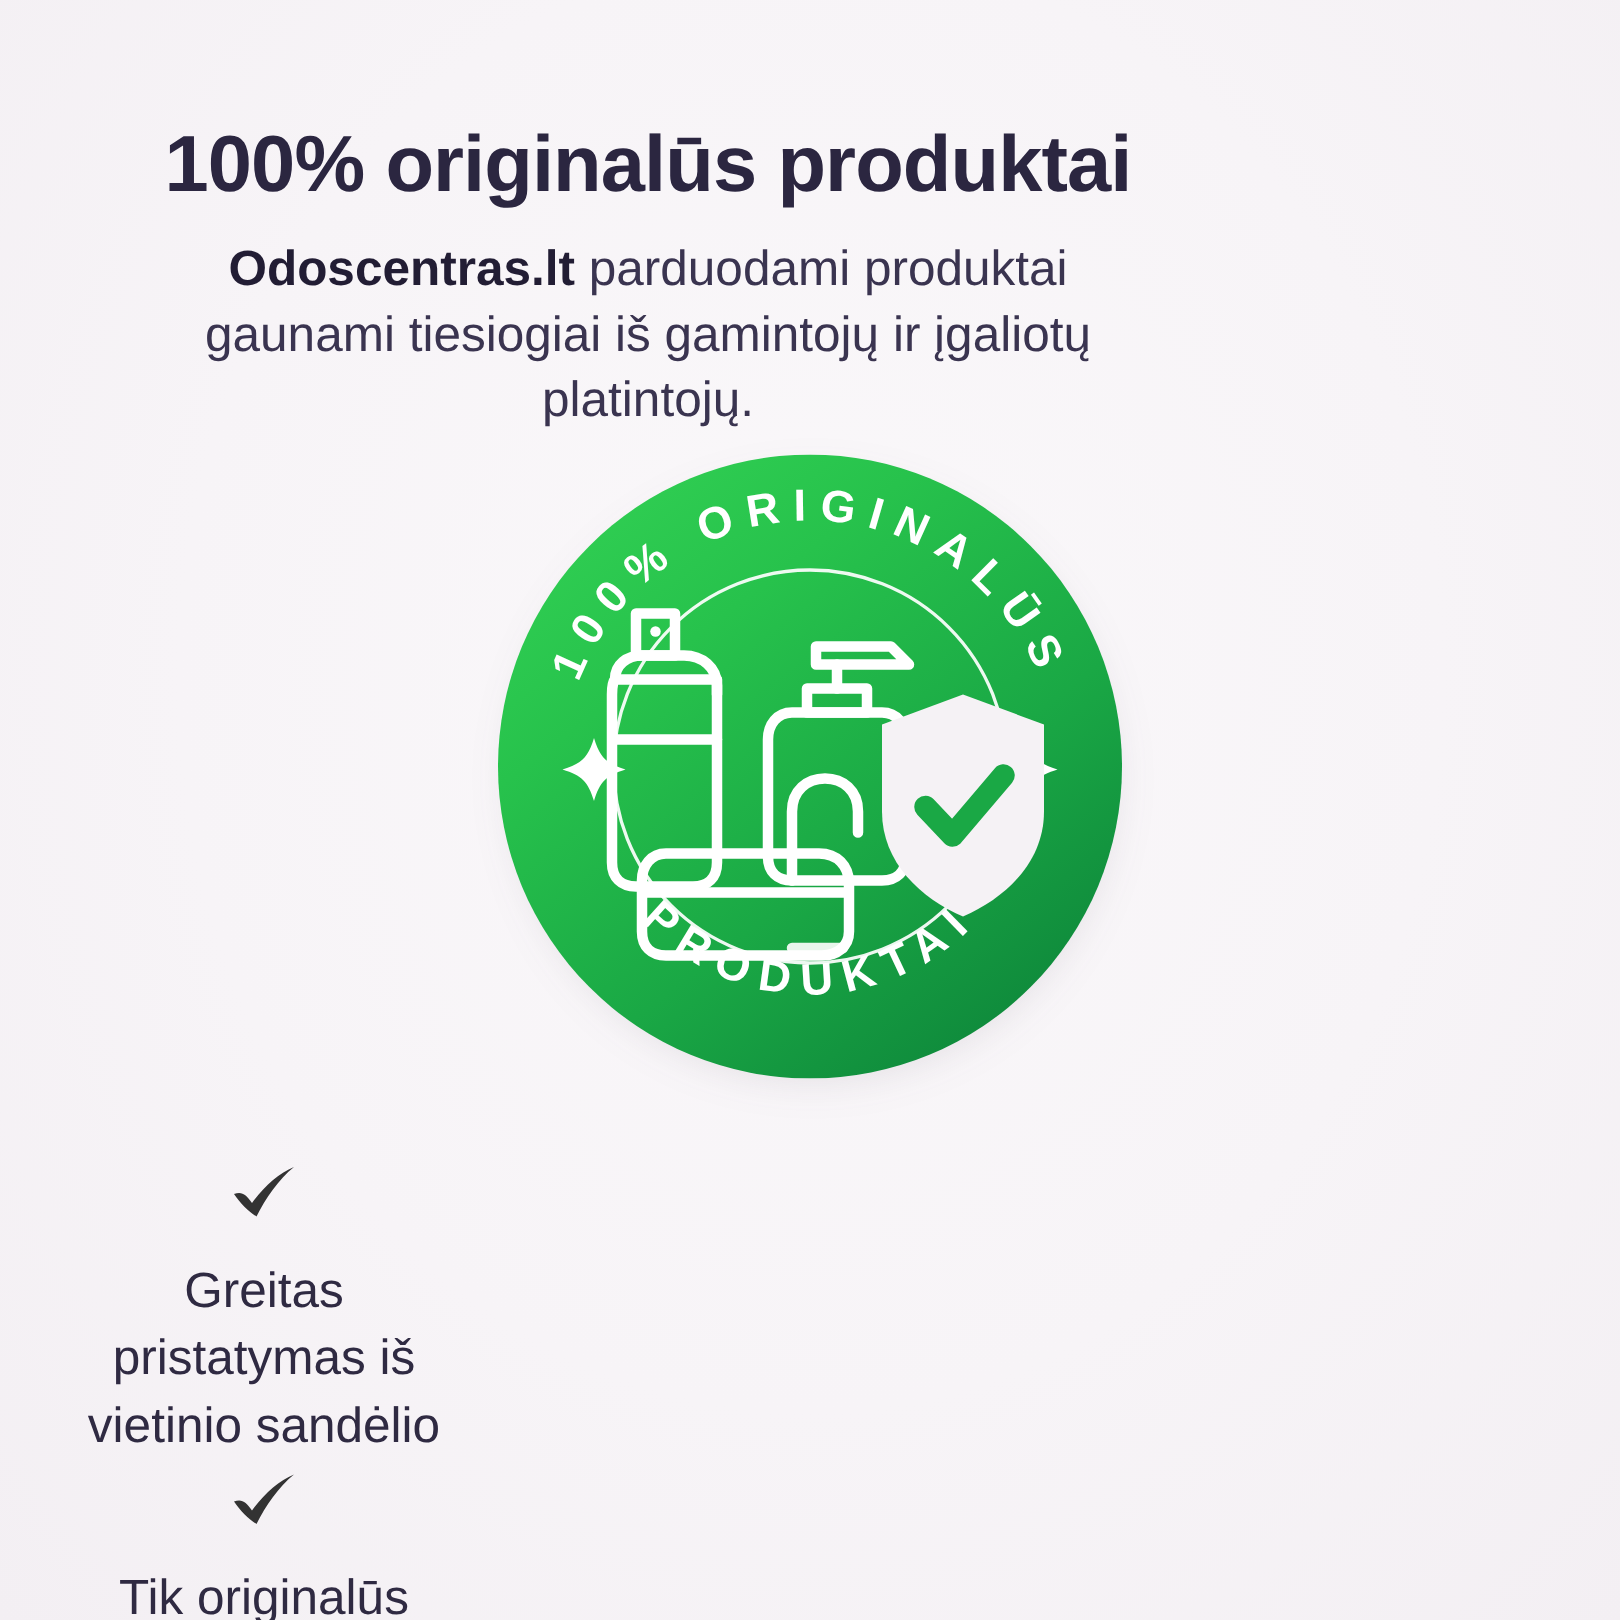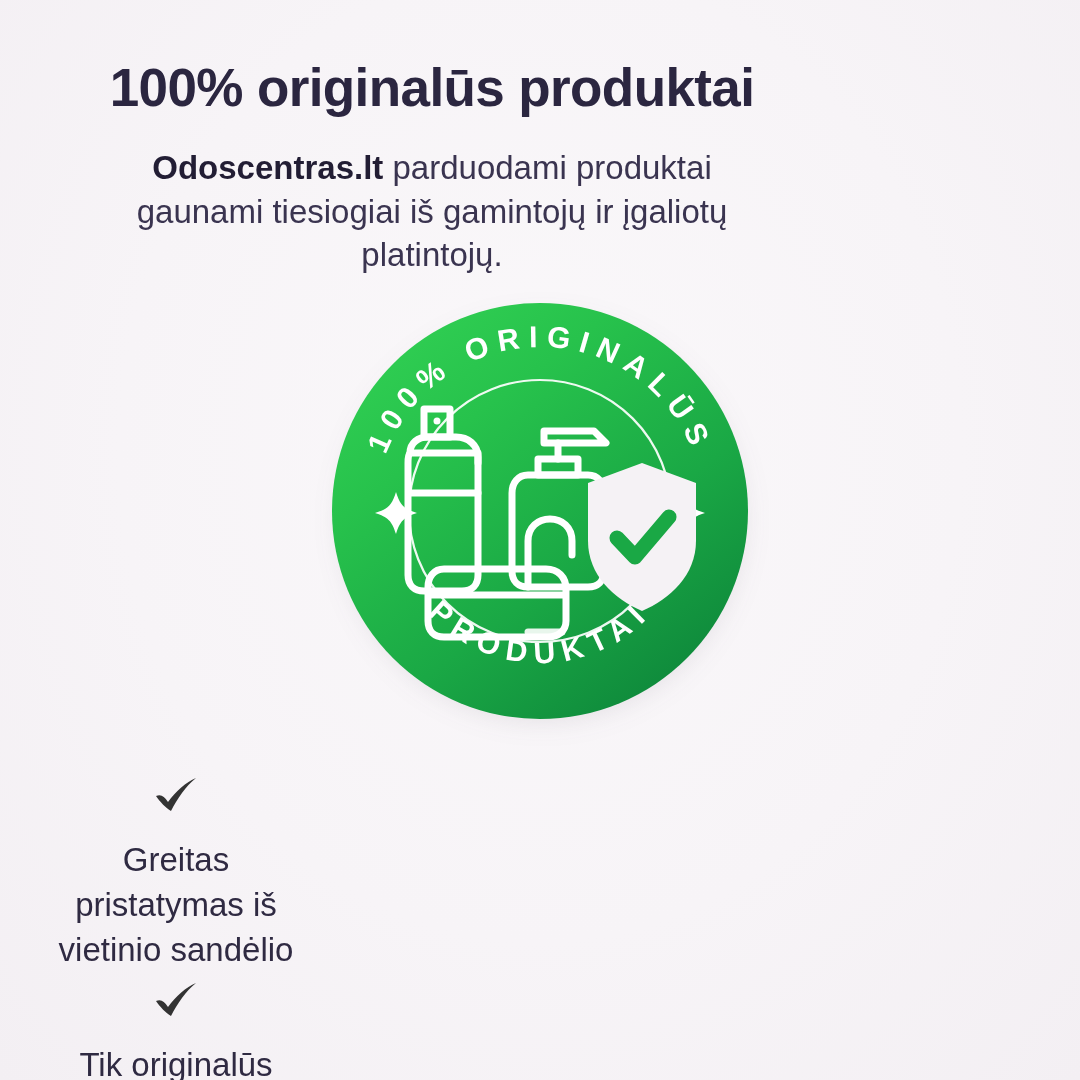--- a/index.html
+++ b/index.html
@@ -20,36 +20,36 @@
   .page {
     width: 1080px;
     height: 1080px;
     position: relative;
     background: radial-gradient(ellipse at 50% 42%, #faf8fa 0%, #f7f4f7 55%, #f3eff3 100%);
   }
 
   
   .header {
     position: absolute;
-    top: 58px;
+    top: 80px;
     left: 0;
     width: 864px;
     text-align: center;
   }
 
   .page-title {
     font-size: 53px;
     font-weight: bold;
     letter-spacing: -0.6px;
     color: #2b2640;
     line-height: 1.12;
   }
 
   .subtitle {
-    margin-top: 29px;
+    margin-top: 18px;
     font-size: 33px;
     font-weight: 300;
     line-height: 1.32;
     color: #3a3450;
     padding: 0 120px;
   }
 
   .subtitle .brand {
     font-weight: bold;
     color: #221d34;

